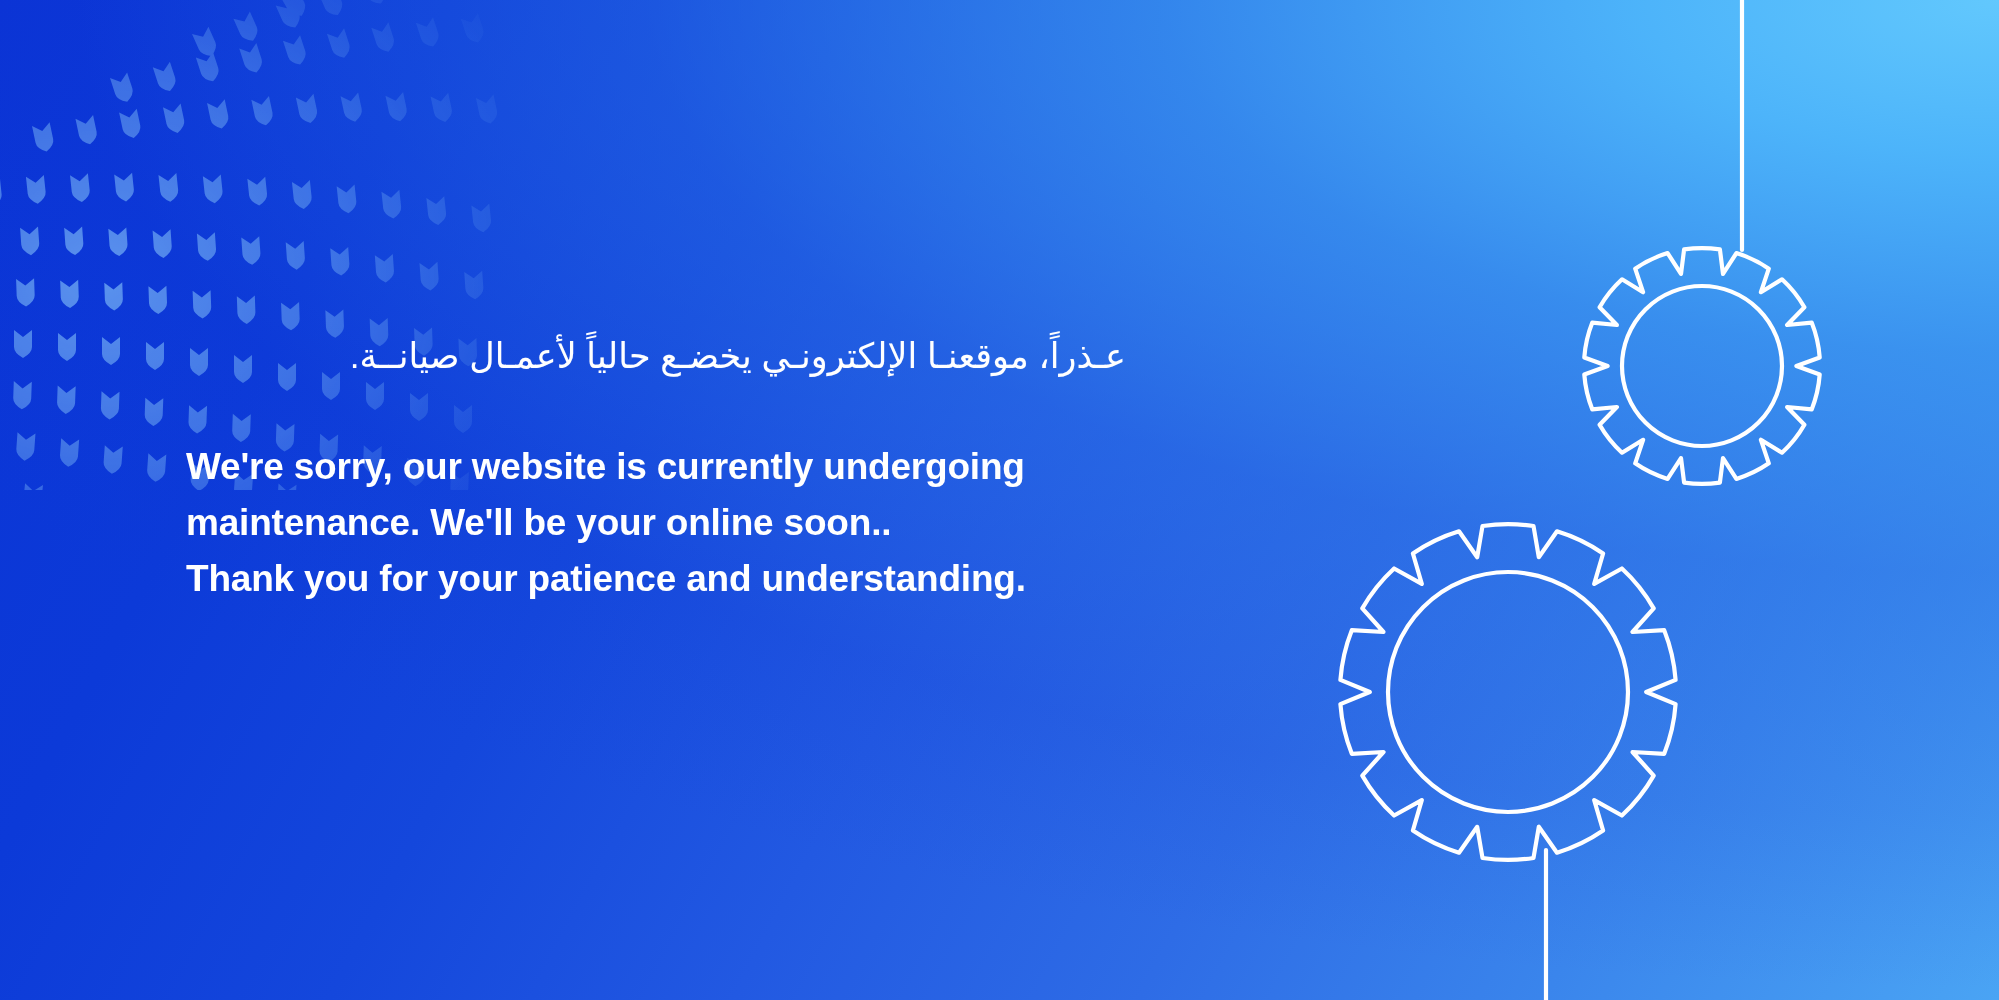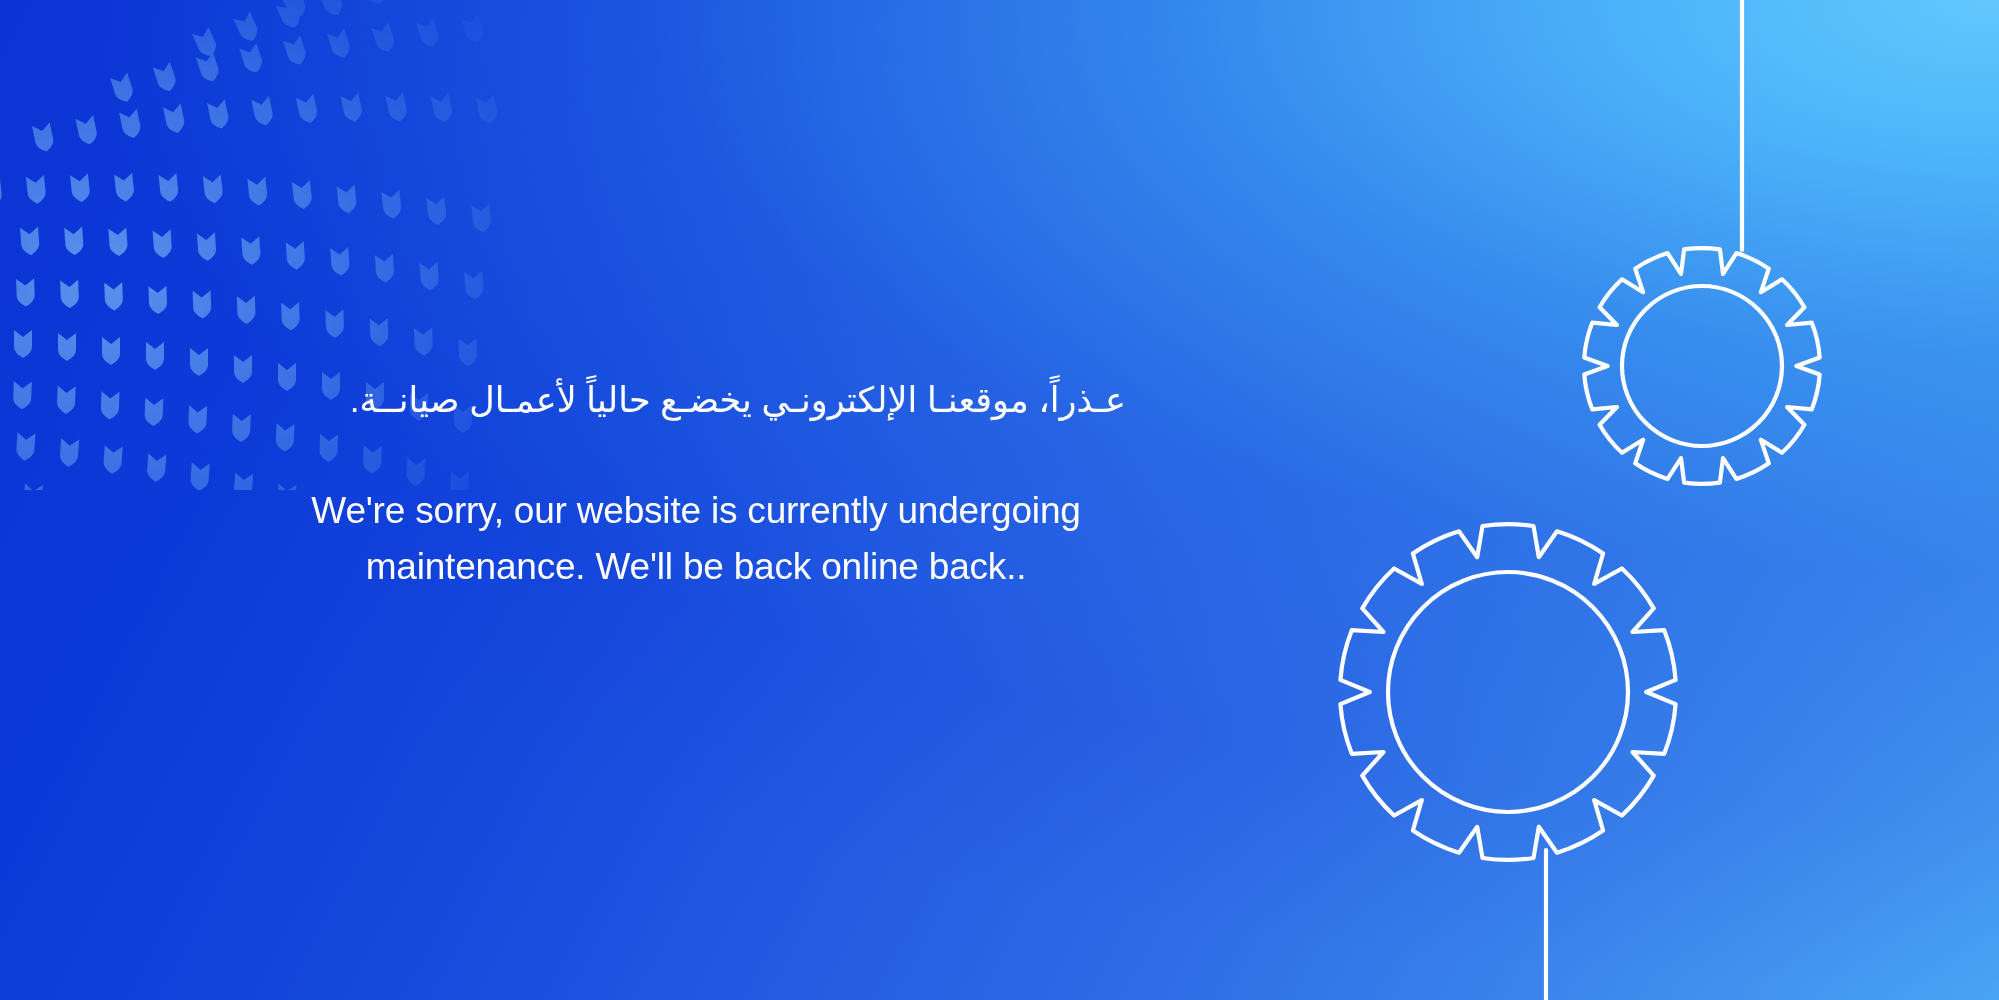--- a/index.html
+++ b/index.html
@@ -35,30 +35,30 @@
   }
   
   #gears{
     position:absolute;right:0;top:0;width:940px;height:1000px;
     pointer-events:none;
   }
   
   #copy{
     position:absolute;left:186px;top:330px;width:1020px;
   }
-  .ar-block{direction:rtl;text-align:right;width:940px;margin-top:44px;}
+  .ar-block{direction:rtl;text-align:right;width:940px;}
   .ar-line{
     color:#ffffff;font-size:35px;line-height:51px;font-weight:400;
     white-space:nowrap;letter-spacing:0px;
     text-shadow:0 0 1px rgba(255,255,255,.25);
   }
   .gap{height:58px;}
   .en-line{
-    color:#ffffff;font-size:37px;line-height:56px;font-weight:400;
-    white-space:nowrap;letter-spacing:-0.2px;text-align:center;
+    color:#ffffff;font-size:37px;line-height:56px;font-weight:700;
+    white-space:nowrap;letter-spacing:-0.2px;
   }
 </style>
 </head>
 <body>
 
 <div id="stage">
 
   <div id="pattern">
     <svg width="640" height="560" viewBox="0 0 640 560" aria-hidden="true">
       <defs>
@@ -255,18 +255,19 @@
   <div id="copy">
 
     <div class="ar-block">
       <div class="ar-line">عـذراً، موقعنـا الإلكترونـي يخضـع حالياً لأعمـال صيانــة.</div>
     </div>
 
     <div class="gap"></div>
 
     <div class="en-block">
       <div class="en-line">We're sorry, our website is currently undergoing</div>
-      <div class="en-line">maintenance. We'll be back online back..</div>
+      <div class="en-line">maintenance. We'll be your online soon..</div>
+      <div class="en-line">Thank you for your patience and understanding.</div>
     </div>
 
   </div>
 
 </div>
 
 </body></html>

